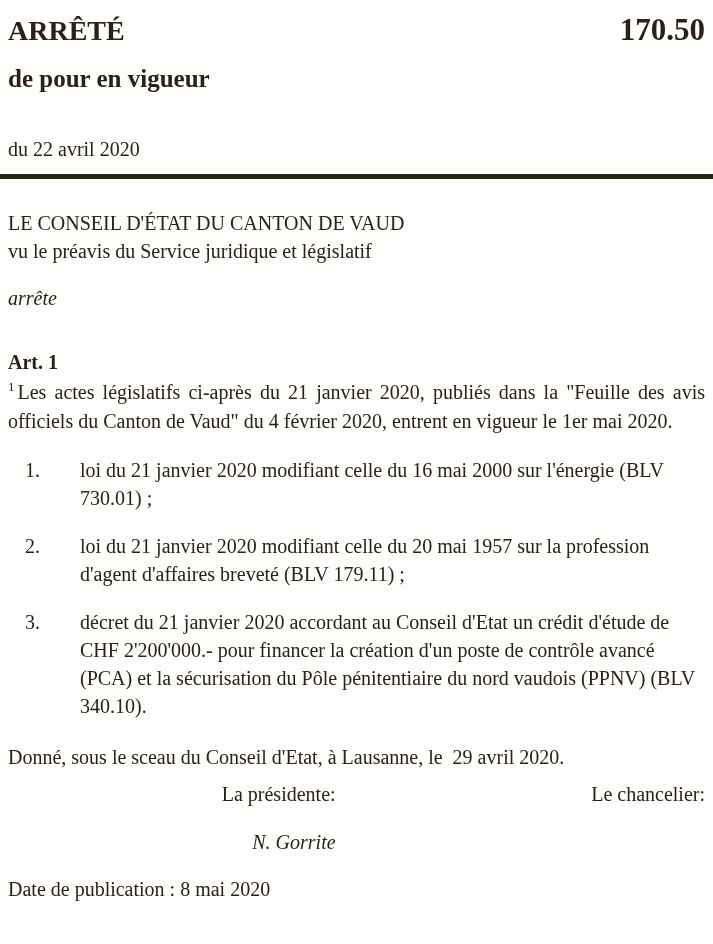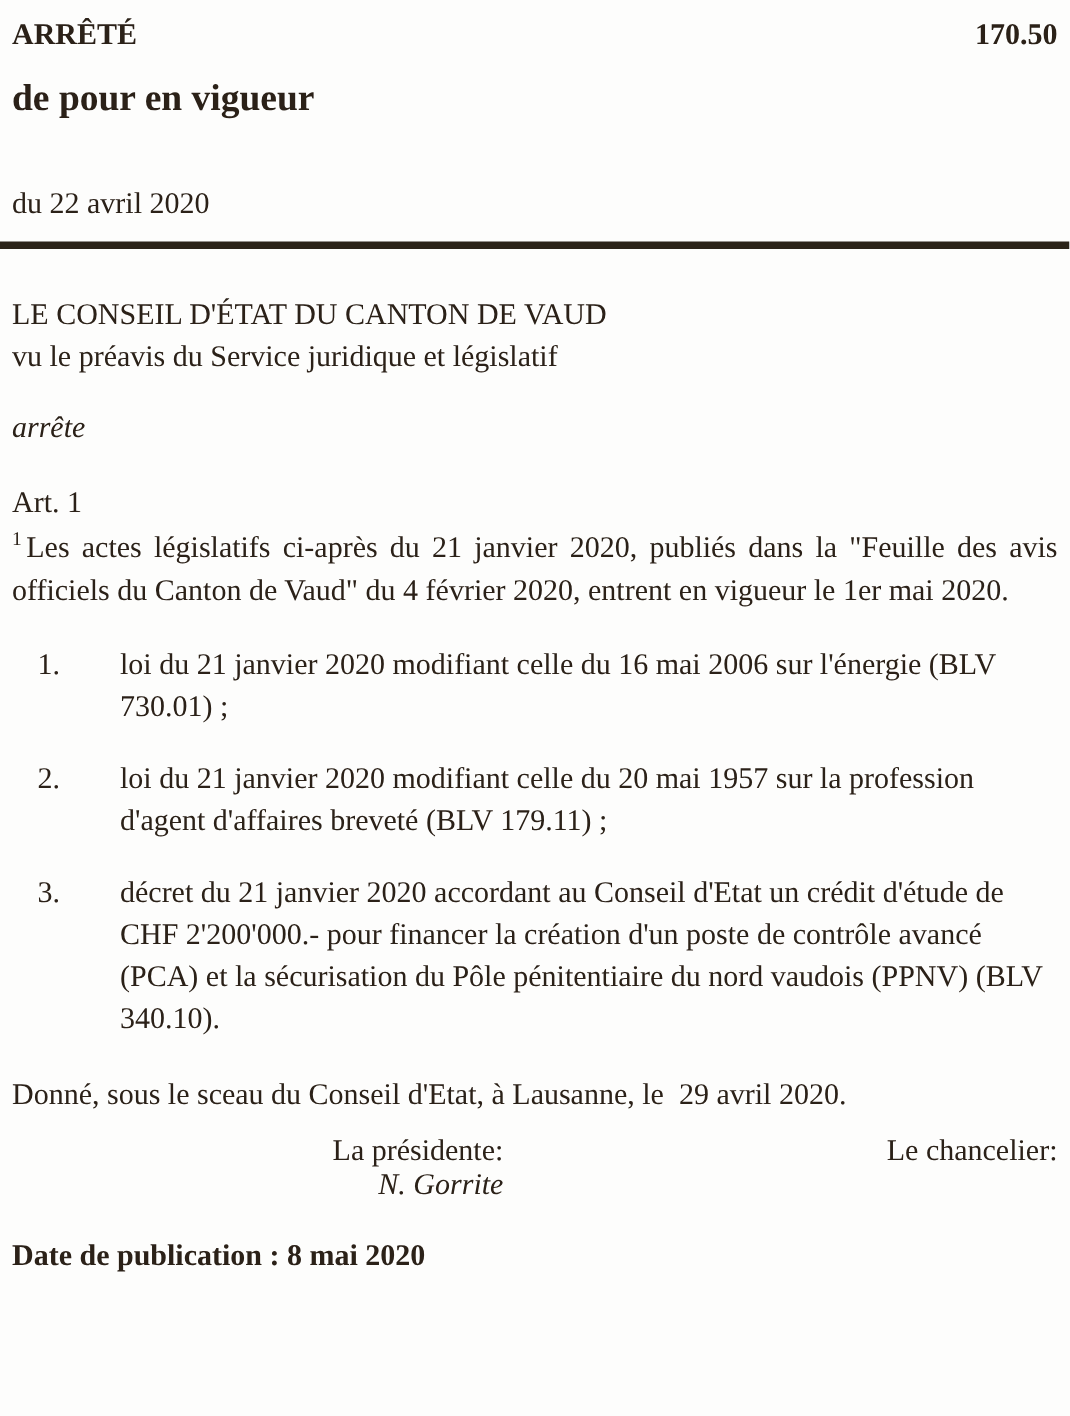--- a/index.html
+++ b/index.html
@@ -19,26 +19,26 @@
     padding: 12px 8px 0 8px;
     box-sizing: border-box;
   }
   
   .header-row {
     display: flex;
     justify-content: space-between;
     align-items: baseline;
   }
   .doc-title {
-    font-size: 20px;
+    font-size: 28px;
     font-weight: bold;
     text-align: center;
   }
   .doc-ref {
-    font-size: 20px;
+    font-size: 31px;
     font-weight: bold;
   }
   .doc-subtitle {
     font-size: 25px;
     font-weight: bold;
     margin-top: 17px;
   }
   .date-line {
     font-size: 20px;
     margin-top: 45px;
@@ -49,22 +49,22 @@
     margin: 13px -8px 0 -8px; 
   }
   
   .authority { margin-top: 33px; }
   .preamble  { margin-top: 5px; }
   .decree-word {
     font-style: italic;
     margin-top: 24px;
   }
   .article-heading {
-    font-weight: normal;
-    margin-top: 27px;
+    font-weight: bold;
+    margin-top: 41px;
   }
   .article-text {
     margin-top: 4px;
     line-height: 29px;
     text-align: justify;
   }
   .article-text sup {
     font-size: 13px;
     line-height: 0;
     margin-right: 3px;
@@ -90,22 +90,22 @@
   .given-line {
     margin-top: 26px;
     white-space: pre-wrap;
   }
   .sig-row {
     display: grid;
     grid-template-columns: 47% 53%;
     text-align: right;
   }
   .sig-roles { margin-top: 14px; }
-  .sig-names { margin-top: 0; font-style: italic; }
-  .publication-line { margin-top: 24px; font-weight: bold; }
+  .sig-names { margin-top: 25px; font-style: italic; }
+  .publication-line { margin-top: 24px; }
 </style>
 </head>
 <body>
 
 <div class="page">
 
   <div class="header-row">
     <span class="doc-title">ARRÊTÉ</span>
     <span class="doc-ref">170.50</span>
   </div>
@@ -123,21 +123,21 @@
   <div class="decree-word">arrête</div>
 
   <div class="article-heading">Art. 1</div>
 
   <div class="article-text"><sup>1</sup><span>Les actes législatifs ci-après du 21 janvier 2020, publiés dans la "Feuille des avis officiels du Canton de Vaud" du 4 février 2020, entrent en vigueur le 1er mai 2020.</span></div>
 
   <div class="acts-list">
 
     <div class="act-item">
       <span class="act-num">1.</span>
-      <span class="act-text">loi du 21 janvier 2020 modifiant celle du 16 mai 2006 sur l'énergie (BLV 730.01) ;</span>
+      <span class="act-text">loi du 21 janvier 2020 modifiant celle du 16 mai 2000 sur l'énergie (BLV 730.01) ;</span>
     </div>
 
     <div class="act-item">
       <span class="act-num">2.</span>
       <span class="act-text">loi du 21 janvier 2020 modifiant celle du 20 mai 1957 sur la profession d'agent d'affaires breveté (BLV 179.11) ;</span>
     </div>
 
     <div class="act-item">
       <span class="act-num">3.</span>
       <span class="act-text">décret du 21 janvier 2020 accordant au Conseil d'Etat un crédit d'étude de CHF 2'200'000.- pour financer la création d'un poste de contrôle avancé (PCA) et la sécurisation du Pôle pénitentiaire du nord vaudois (PPNV) (BLV 340.10).</span>

